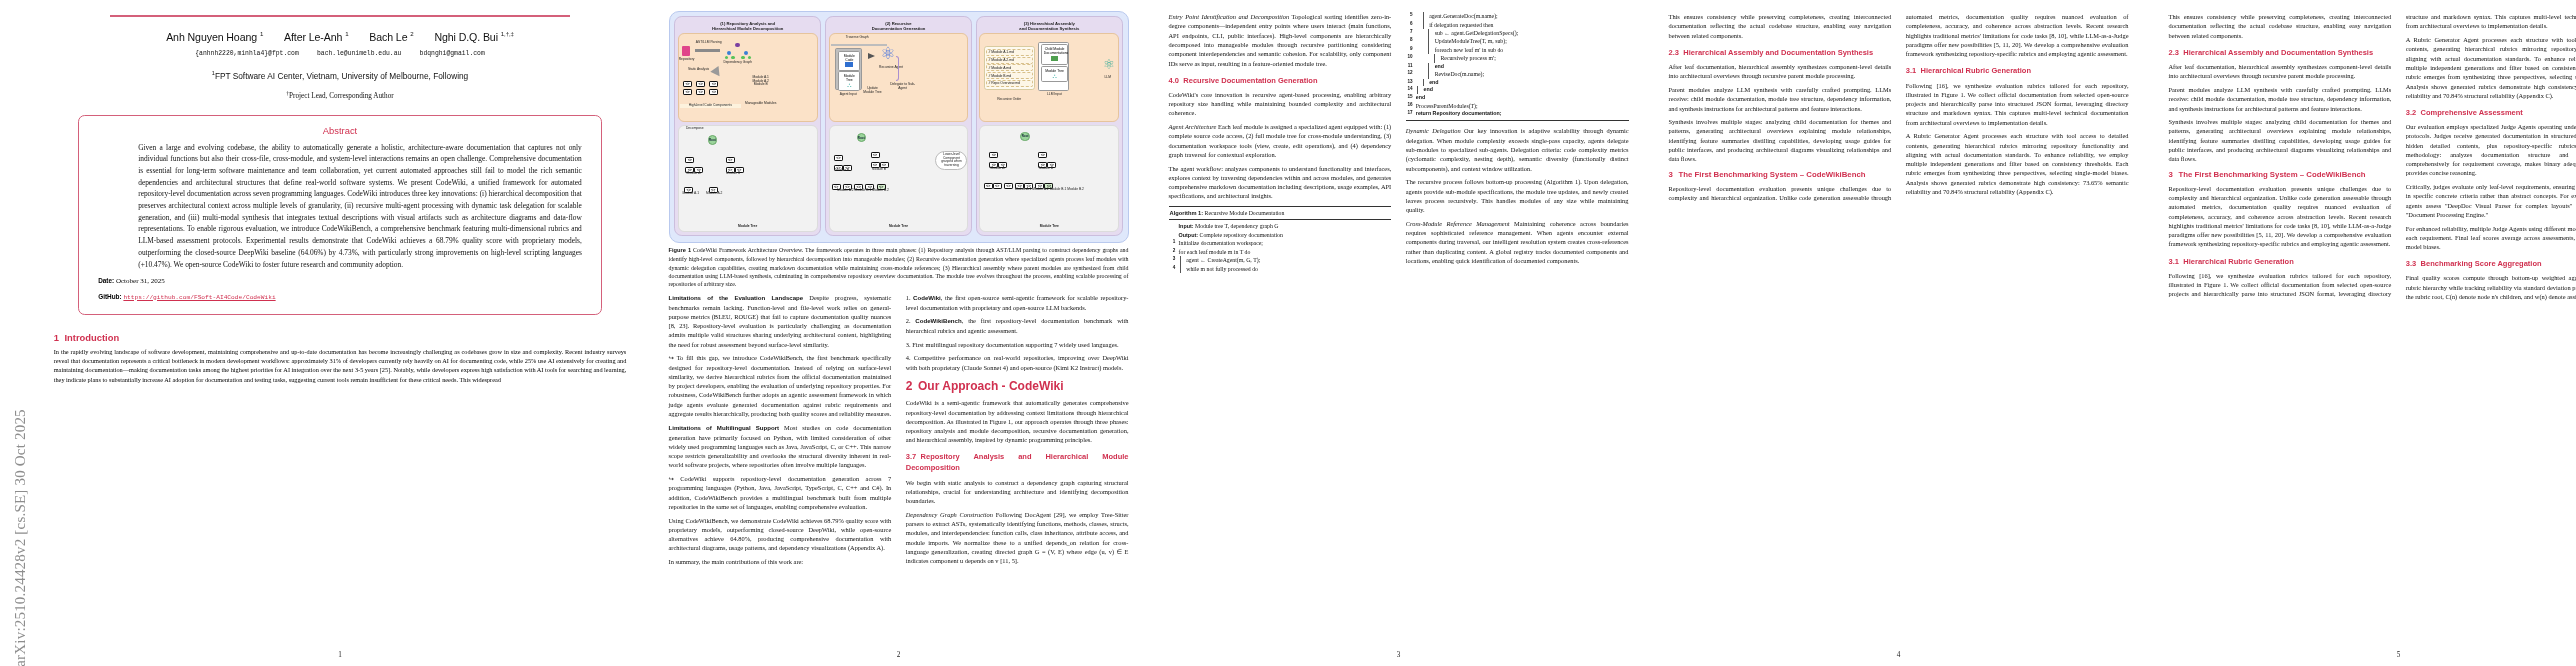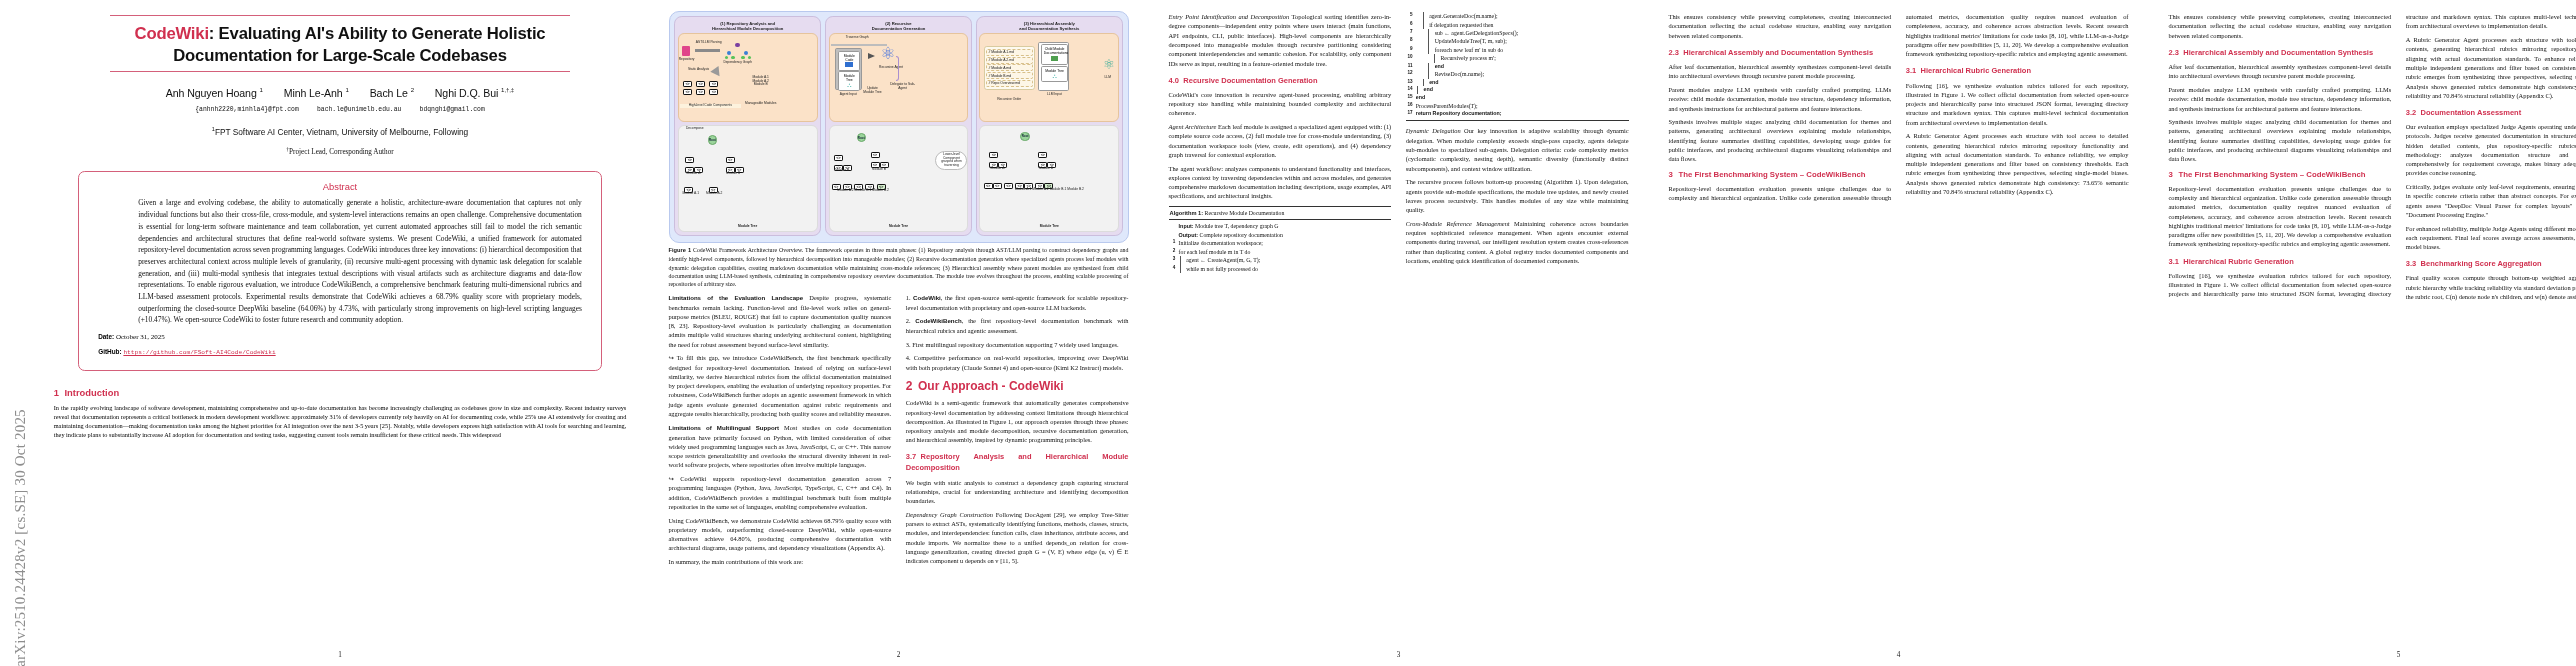--- a/index.html
+++ b/index.html
@@ -189,29 +189,26 @@
 <div class="viewer">
 
   <div class="arxiv-stamp">
     <span>arXiv:2510.24428v2  [cs.SE]  30 Oct 2025</span>
   </div>
 
   <div class="page p1" style="margin-left:37px">
     <div class="page-inner">
       <div class="rule"></div>
 
-      <div class="title">
-        <span class="brand">CodeWiki</span><span>: Evaluating AI's Ability to Generate Holistic Documentation for Large-Scale Codebases</span>
-      </div>
 
       <div class="rule thin"></div>
 
       <div class="authors">
         <span class="a"><span>Anh Nguyen Hoang</span> <sup>1</sup></span>
-        <span class="a"><span>Minh Le-Anh</span> <sup>1</sup></span>
+        <span class="a"><span>After Le-Anh</span> <sup>1</sup></span>
         <span class="a"><span>Bach Le</span> <sup>2</sup></span>
         <span class="a"><span>Nghi D.Q. Bui</span> <sup>1,†,‡</sup></span>
       </div>
 
       <div class="emails">
         <span>{anhnh2220,minhla4}@fpt.com</span>
         <span>bach.le@unimelb.edu.au</span>
         <span>bdqnghi@gmail.com</span>
       </div>
 
@@ -603,21 +600,21 @@
         </div>
         <p>Repository-level documentation evaluation presents unique challenges due to complexity and hierarchical organization. Unlike code generation assessable through automated metrics, documentation quality requires nuanced evaluation of completeness, accuracy, and coherence across abstraction levels. Recent research highlights traditional metrics' limitations for code tasks [8, 10], while LLM-as-a-Judge paradigms offer new possibilities [5, 11, 20]. We develop a comprehensive evaluation framework synthesizing repository-specific rubrics and employing agentic assessment.</p>
 
         <div class="sub-h">
           <span class="num">3.1</span><span>Hierarchical Rubric Generation</span>
         </div>
         <p>Following [16], we synthesize evaluation rubrics tailored for each repository, illustrated in Figure 1. We collect official documentation from selected open-source projects and hierarchically parse into structured JSON format, leveraging directory structure and markdown syntax. This captures multi-level technical documentation from architectural overviews to implementation details.</p>
         <p>A Rubric Generator Agent processes each structure with tool access to detailed contents, generating hierarchical rubrics mirroring repository functionality and aligning with actual documentation standards. To enhance reliability, we employ multiple independent generations and filter based on consistency thresholds. Each rubric emerges from synthesizing three perspectives, selecting single-model biases. Analysis shows generated rubrics demonstrate high consistency: 73.65% semantic reliability and 70.84% structural reliability (Appendix C).</p>
 
         <div class="sub-h">
-          <span class="num">3.2</span><span>Documentation Assessment</span>
+          <span class="num">3.2</span><span>Comprehensive Assessment</span>
         </div>
         <p>Our evaluation employs specialized Judge Agents operating under carefully designed protocols. Judges receive generated documentation in structured JSON format with hidden detailed contents, plus repository-specific rubrics. The systematic methodology: analyzes documentation structure and content, searches comprehensively for requirement coverage, makes binary adequacy decisions, and provides concise reasoning.</p>
         <p>Critically, judges evaluate only leaf-level requirements, ensuring assessment grounds in specific concrete criteria rather than abstract concepts. For example, in Figure 1, agents assess "DeepDoc Visual Parser for complex layouts" rather than broader "Document Processing Engine."</p>
         <p>For enhanced reliability, multiple Judge Agents using different model families evaluate each requirement. Final leaf scores average across assessments, reducing individual model biases.</p>
 
         <div class="sub-h">
           <span class="num">3.3</span><span>Benchmarking Score Aggregation</span>
         </div>
         <p>Final quality scores compute through bottom-up weighted aggregation respecting rubric hierarchy while tracking reliability via standard deviation propagation. Let R be the rubric root, C(n) denote node n's children, and w(n) denote assigned weight.</p>
       </div>

